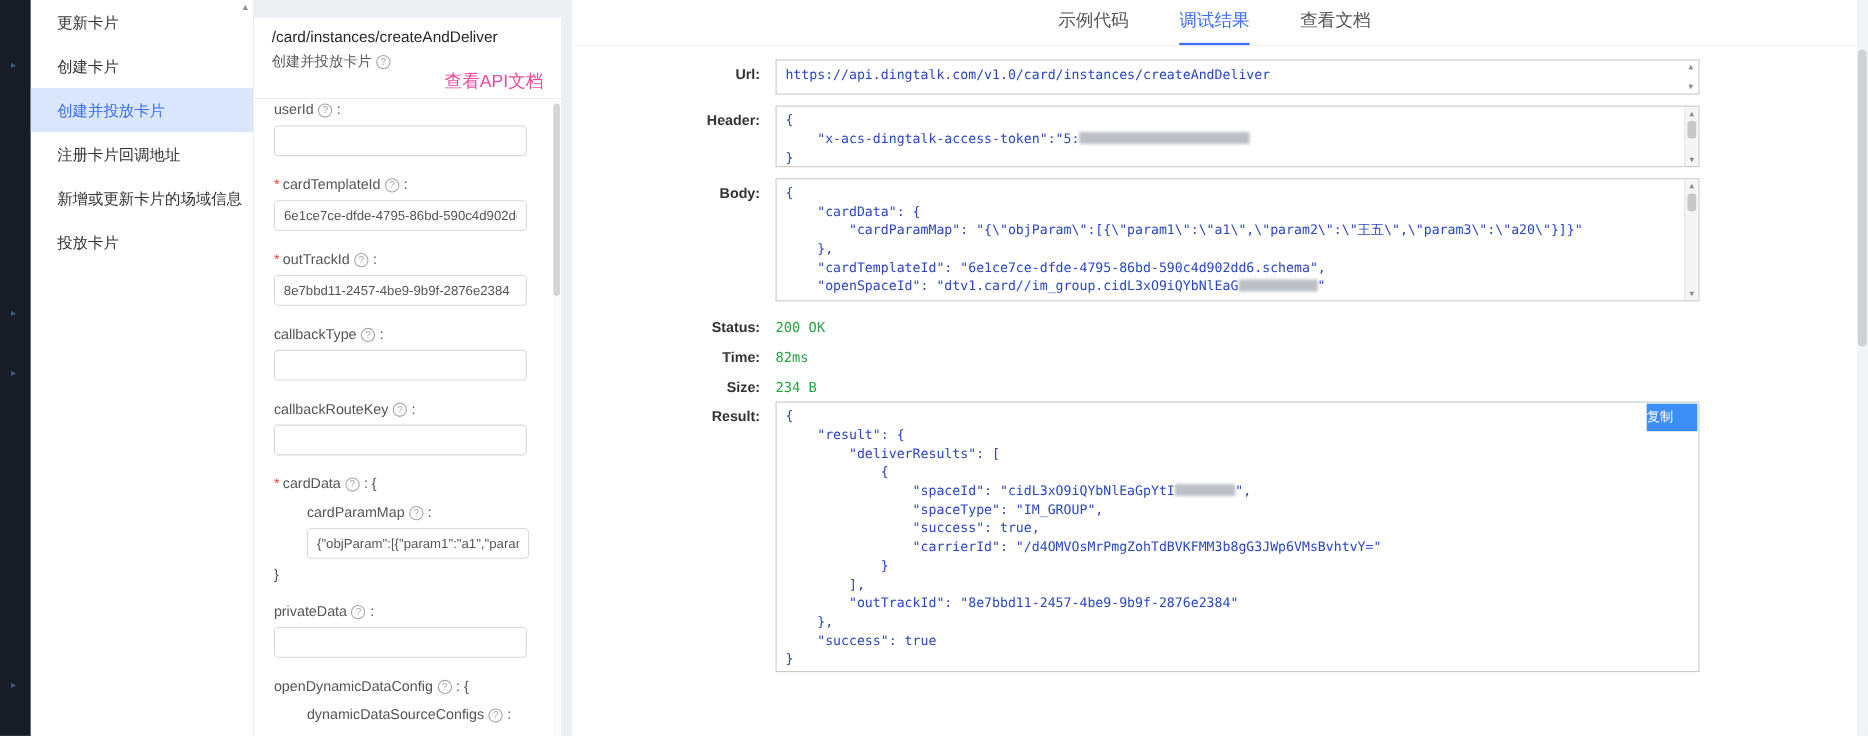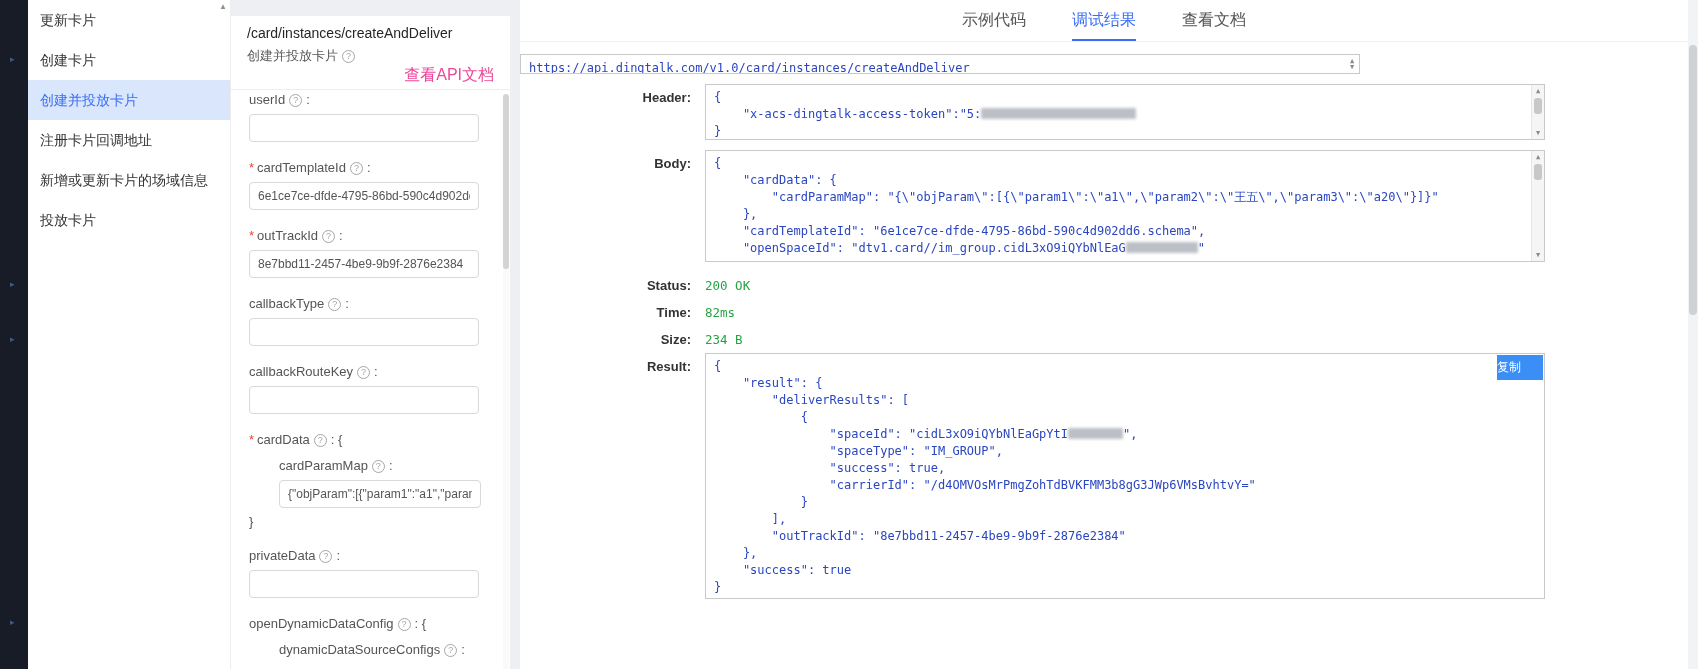--- a/index.html
+++ b/index.html
@@ -6,21 +6,21 @@
   html,body { background:#e9ebef; }
   body { font-family:"Liberation Sans","DejaVu Sans",sans-serif; }
   .app { position:relative; width:1698px; height:669px; background:#edeff3; overflow:hidden; }
 
   
   .rail { position:absolute; left:0; top:0; width:28px; height:100%; background:#181c26; }
   .rail-marker { position:absolute; left:10px; width:8px; height:8px; color:#44598c; font-size:9px; line-height:8px; }
 
   
   .sidebar { position:absolute; left:28px; top:0; width:202px; height:100%; background:#fff; }
-  .side-item { height:40px; line-height:40px; padding-left:12px; font-size:14px; color:#333; cursor:pointer; white-space:nowrap; overflow:hidden; }
+  .side-item { height:40px; line-height:40px; padding-left:24px; font-size:14px; color:#333; cursor:pointer; white-space:nowrap; overflow:hidden; }
   .side-item.active { background:#d9e6fb; color:#3b6ef5; }
   .side-scroll-up { position:absolute; top:2px; right:3px; font-size:8px; color:#8f8f8f; cursor:pointer; }
 
   
   .form-panel { position:absolute; left:230px; top:16px; width:280px; height:100%; background:#fff; border-left:1px solid #ededed; overflow:hidden; }
   .form-head { padding:8px 16px 6px; border-bottom:1px solid #ededed; }
   .api-path { font-size:14px; color:#262626; line-height:18px; }
   .form-title { font-size:13px; color:#595959; margin-top:5px; line-height:18px; }
   .doc-link { display:block; text-align:right; color:#ec4899; font-size:16px; margin-top:2px; line-height:16px; cursor:pointer; }
   .form-fields { padding:2px 16px 0 18px; height:595px; overflow:hidden; }
@@ -46,21 +46,21 @@
   .result-row { display:flex; }
   .row-label { width:185px; text-align:right; padding-right:14px; font-size:13px; color:#333; font-weight:bold; }
   .box-row { margin-bottom:10px; }
   .box-row .row-label { padding-top:6px; }
   .text-row { height:27px; align-items:center; }
   .green-val { font-family:"DejaVu Sans Mono",monospace; font-size:12.5px; color:#27a344; }
 
   .code-box { position:relative; width:840px; border:1px solid #c9c9c9; background:#fff; font-family:"DejaVu Sans Mono",monospace; font-size:12px; color:#2a46c0; overflow:hidden; }
   .code-inner { padding:4px 22px 4px 8px; }
   .code-line { white-space:pre; line-height:17px; height:17px; }
-  .url-box { height:20px; }
+  .url-box { height:32px; }
   .url-box .code-line { line-height:19px; }
   .header-box { height:56px; }
   .body-box { height:112px; }
   .result-box { height:246px; }
   .redacted { display:inline-block; height:11px; background:#bcc0c6; filter:blur(1.5px); border-radius:1px; vertical-align:-1px; }
 
   .vscroll { position:absolute; right:0; top:0; bottom:0; width:13px; background:#f5f5f5; border-left:1px solid #e6e6e6; cursor:pointer; }
   .vs-up, .vs-down { position:absolute; left:0; width:12px; height:12px; font-size:7px; color:#8a8a8a; text-align:center; line-height:12px; }
   .vs-up { top:0; } .vs-down { bottom:0; }
   .vs-thumb { position:absolute; left:2px; top:13px; width:8px; height:16px; background:#c8c8c8; border-radius:3px; }
@@ -158,20 +158,21 @@
   <div class="main">
     <div class="tabs">
       <div class="tab">示例代码</div>
       <div class="tab active">调试结果</div>
       <div class="tab">查看文档</div>
     </div>
 
     <div class="content">
 
       <div class="result-row box-row">
+        <div class="row-label">Url:</div>
         <div class="code-box url-box">
           <div class="code-inner">
               <div class="code-line">https://api.dingtalk.com/v1.0/card/instances/createAndDeliver</div>
             </div>
           <div class="vscroll" style="border-left:none;background:transparent;">
             <div class="vs-up">▲</div>
             <div class="vs-down">▼</div>
           </div>
         </div>
       </div>

